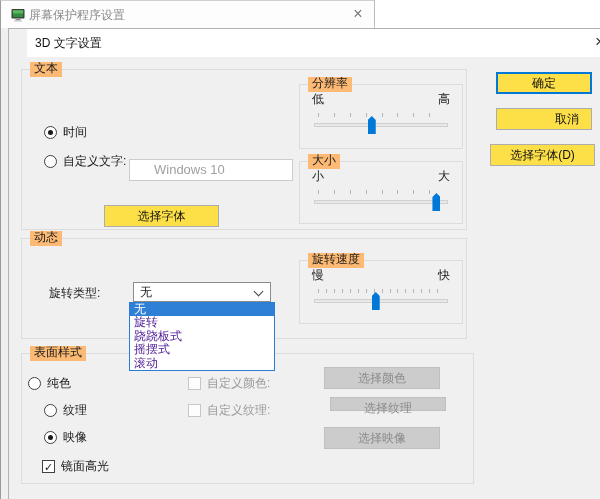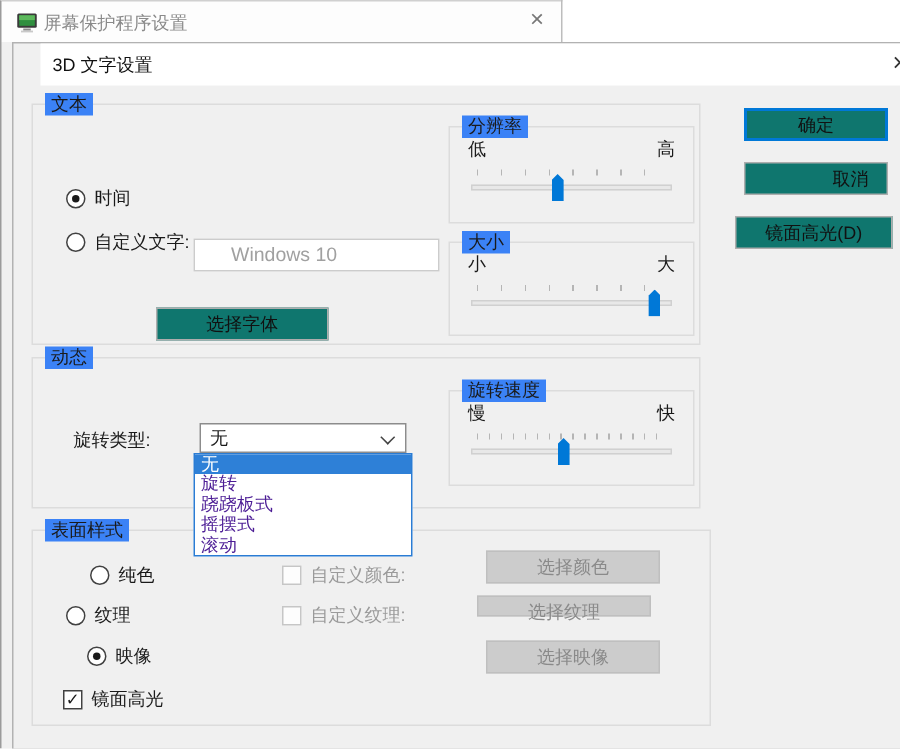--- a/index.html
+++ b/index.html
@@ -25,42 +25,42 @@
   
   .dialog { left:8px; top:28px; width:593px; height:472px; background:#f0f0f0;
     border:1px solid #b2b2b2; }
   .dlg-titlebar { left:18px; top:0; width:100%; height:28px; background:#ffffff; }
   .dlg-title { left:8px; top:0; height:28px; line-height:28px; color:#111; }
   .dlg-close { left:556px; top:0; width:34px; height:28px; text-align:center;
     line-height:26px; font-size:17px; color:#333; }
 
   
   .group { position:absolute; border:1px solid #dcdcdc; }
-  .group-label { position:absolute; top:-8px; left:8px; background:#3b82f6;
-    padding:0 4px; line-height:15px; color:#1a1a1a; }
+  .group-label { position:absolute; top:-8px; left:8px; background:#fdba74;
+    padding:0 4px; line-height:15px; color:#1a1a1a;font-family:Liberation Mono, monospace; }
 
   
   .ctl-row { position:absolute; display:flex; align-items:center; height:15px; }
   .radio { width:13px; height:13px; border:1px solid #414141; border-radius:50%;
     background:#fff; margin-right:6px; position:relative; flex:none; }
   .radio.on::after { content:""; position:absolute; left:3px; top:3px; width:5px;
     height:5px; border-radius:50%; background:#1a1a1a; }
   .checkbox { width:13px; height:13px; border:1px solid #414141; background:#fff;
     margin-right:6px; position:relative; flex:none; text-align:center;
     line-height:12px; font-size:11px; color:#1a1a1a; }
   .dim .checkbox { border-color:#c6c6c6; background:#fdfdfd; }
   .dim { color:#9a9a9a; }
 
   
   .textbox { left:107px; top:89px; width:164px; height:22px; background:#fff;
     border:1px solid #cccccc; color:#a0a0a0; font-size:13px; line-height:20px;
     padding-left:24px; }
 
   
-  .btn { position:absolute; background:#0f766e; border:1px solid #adadad;
+  .btn { position:absolute; background:#fde047; border:1px solid #adadad;
     text-align:center; line-height:20px; font-size:12px; color:#111; }
   .btn.default { border:2px solid #0078d7; line-height:18px; }
   .btn.disabled { background:#cccccc; border-color:#bfbfbf; color:#8a8a8a;text-align:center; }
 
   
   .slider-labels { position:absolute; left:12px; right:12px; top:6px;
     display:flex; justify-content:space-between; }
   .ticks { position:absolute; left:18px; right:17px; top:28px; height:4px;
     background:repeating-linear-gradient(90deg,#b5b5b5 0 1px,transparent 1px 15.9px); }
   .ticks.fine { background:repeating-linear-gradient(90deg,#b5b5b5 0 1px,transparent 1px 7.95px); }
@@ -168,47 +168,47 @@
     </div>
     <div class="ticks fine"></div>
     <div class="track">
       <div class="thumb" style="left: 46%;"></div>
     </div>
   </div>
 
   <div class="group" style="left:12px; top:324px; width:453px; height:131px;">
     <span class="group-label">表面样式</span>
 
-    <div class="ctl-row" style="left:38px; top:22px;justify-content:flex-end;">
+    <div class="ctl-row" style="left:6px; top:22px;justify-content:flex-end;">
       <span class="radio"></span>
       <span>纯色</span>
     </div>
     <div class="ctl-row" style="left:22px; top:49px;">
       <span class="radio"></span>
       <span>纹理</span>
     </div>
-    <div class="ctl-row" style="left:36px; top:76px;">
+    <div class="ctl-row" style="left:22px; top:76px;">
       <span class="radio on"></span>
       <span>映像</span>
     </div>
     <div class="ctl-row" style="left:20px; top:105px;">
       <span class="checkbox">✓</span>
       <span>镜面高光</span>
     </div>
 
     <div class="ctl-row dim" style="left:166px; top:49px;">
       <span class="checkbox"></span>
       <span>自定义纹理:</span>
     </div>
     <div class="ctl-row dim" style="left:166px; top:22px;">
       <span class="checkbox"></span>
       <span>自定义颜色:</span>
     </div>
 
     <div class="btn disabled" style="left:302px; top:13px; width:116px; height:22px;">选择颜色</div>
-    <div class="btn disabled" style="left:296px; top:43px; width:116px; height:14px;">选择纹理</div>
+    <div class="btn disabled" style="left:308px; top:43px; width:116px; height:14px;">选择纹理</div>
     <div class="btn disabled" style="left:302px; top:73px; width:116px; height:22px;">选择映像</div>
   </div>
 
   <div class="btn default" style="left:487px; top:43px; width:96px; height:22px;">确定</div>
   <div class="btn" style="left:487px; top:79px; width:96px; height:22px;padding-left:46px;">取消</div>
-  <div class="btn" style="left:481px; top:115px; width:105px; height:22px;">镜面高光(D)</div>
+  <div class="btn" style="left:481px; top:115px; width:105px; height:22px;">选择字体(D)</div>
 </div>
 
 </body></html>

